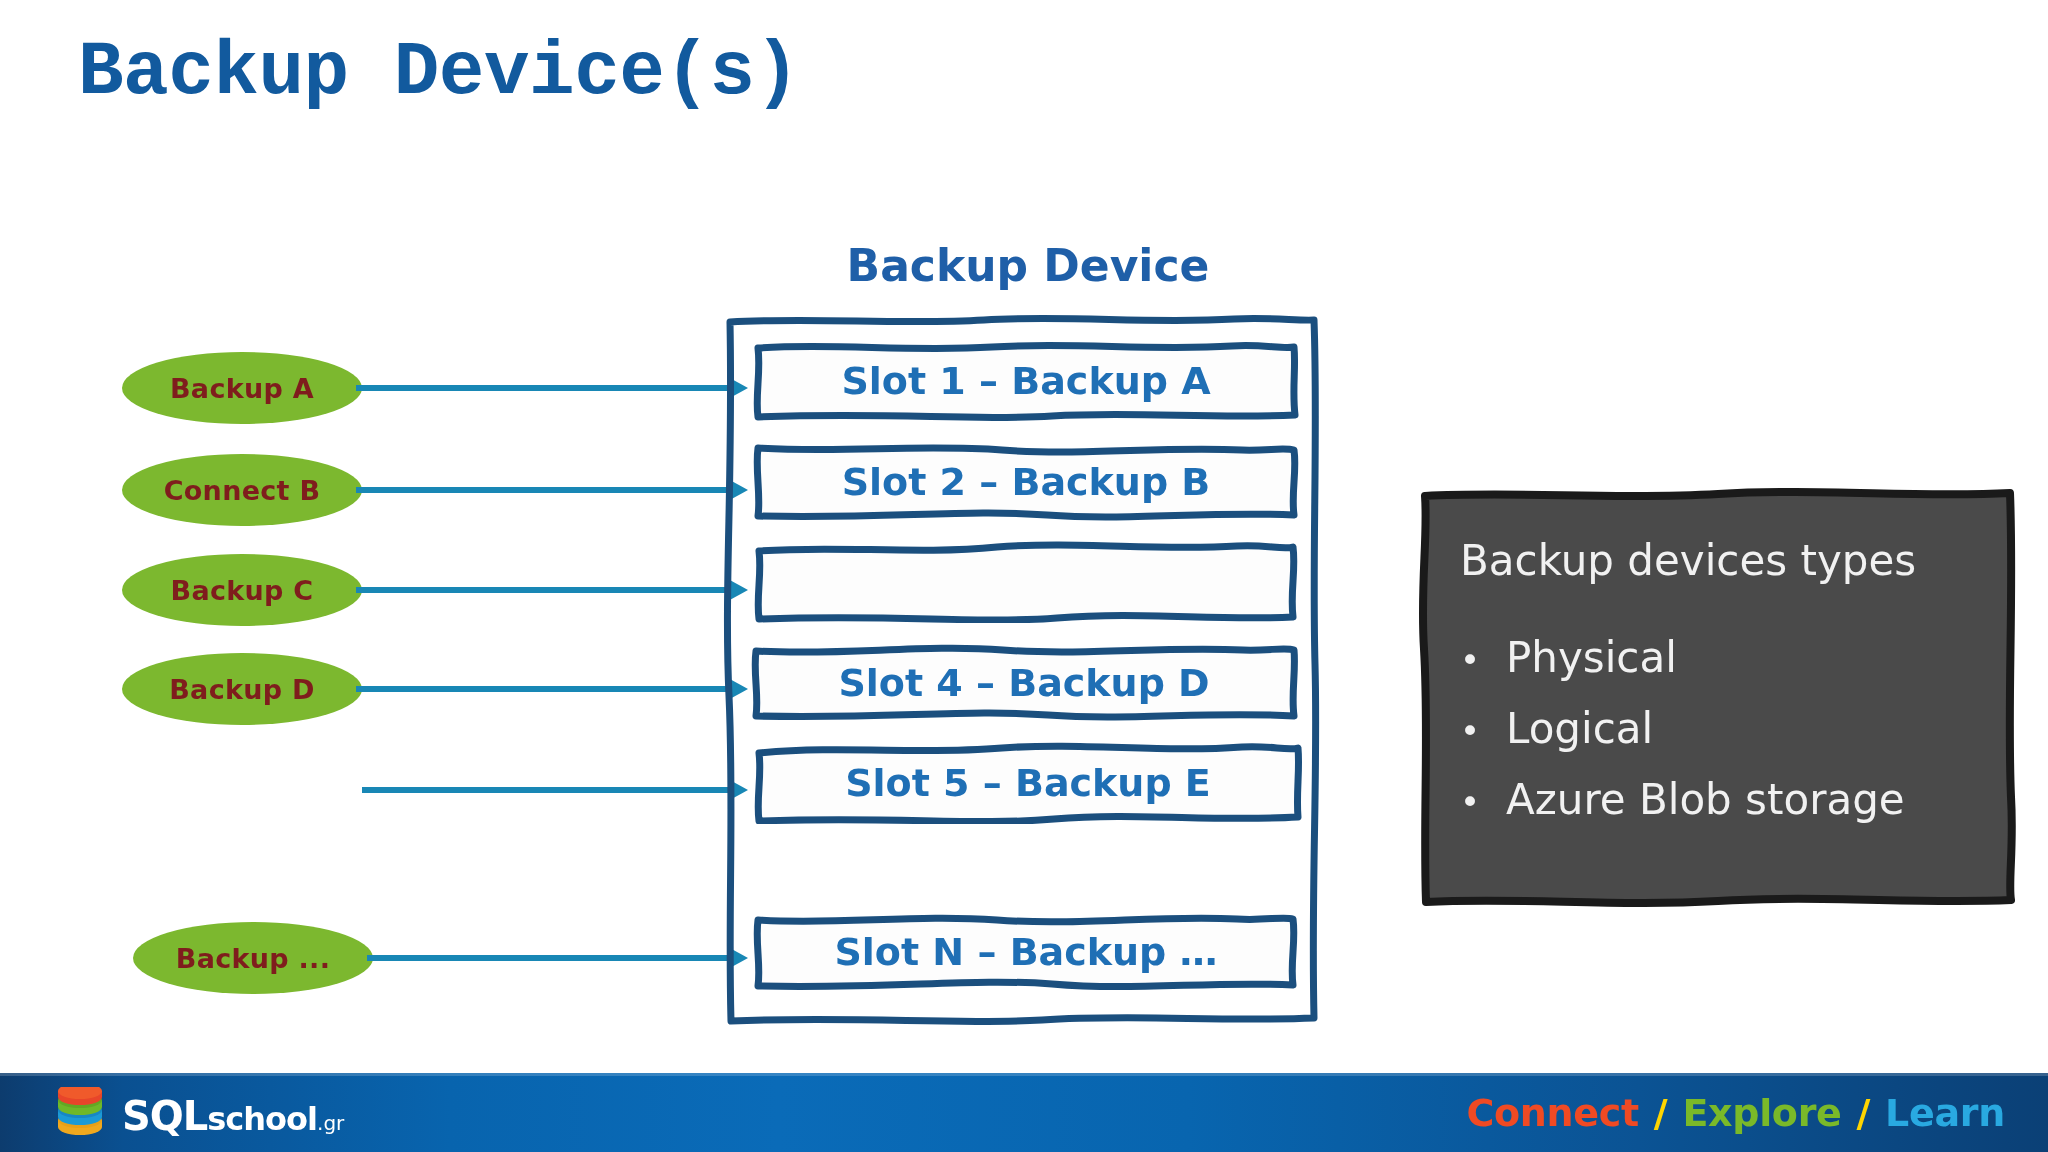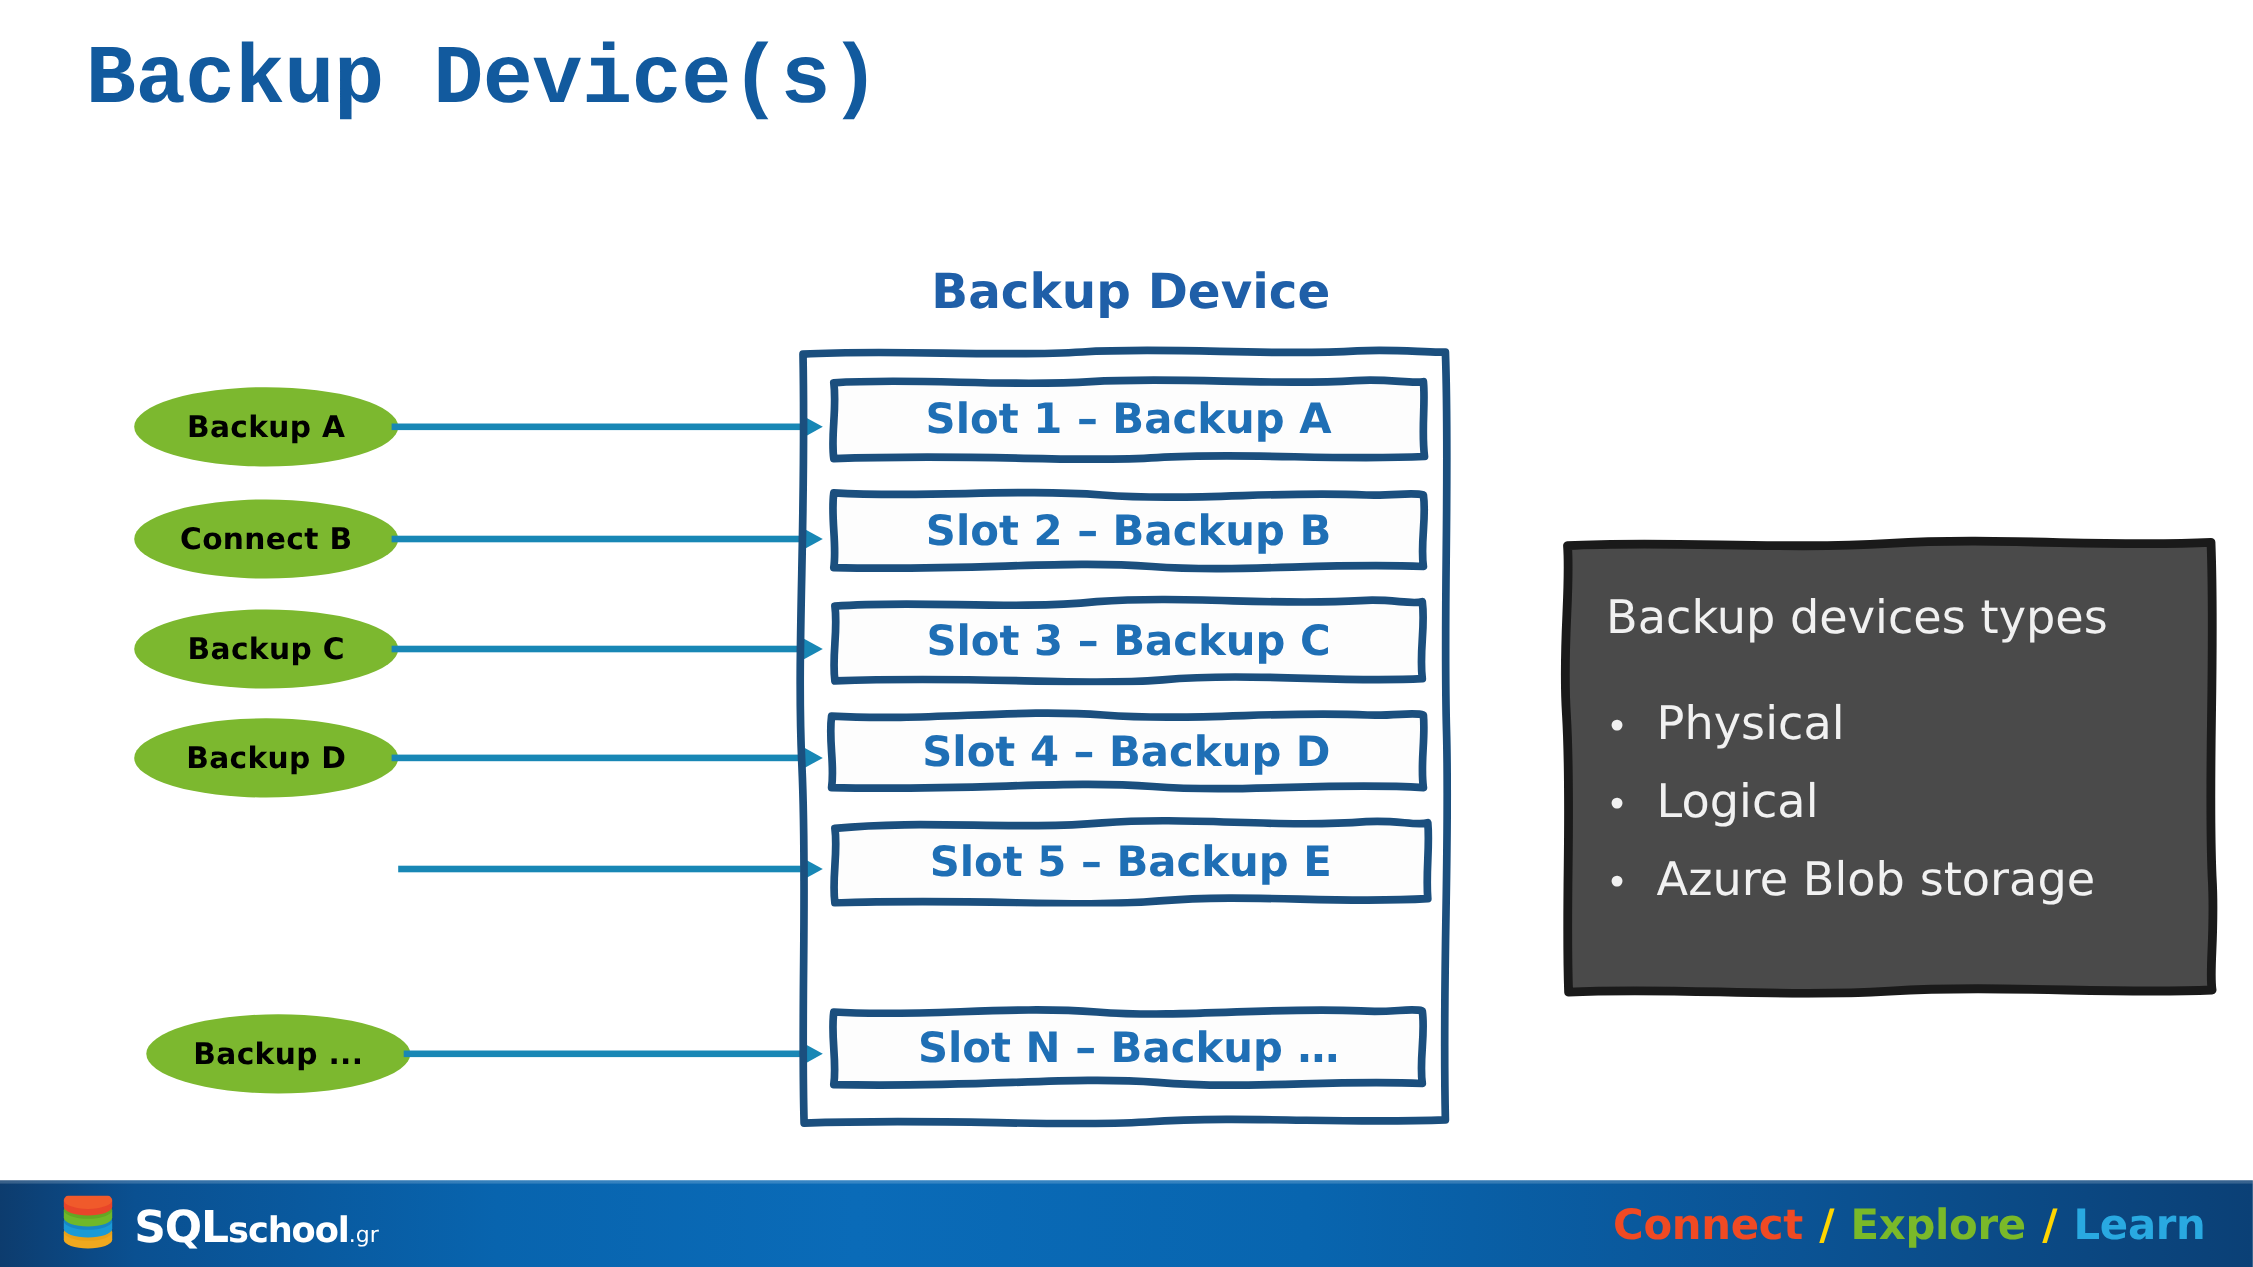--- a/index.html
+++ b/index.html
@@ -32,21 +32,21 @@
     white-space:nowrap;
   }
 
   
   .ellipse{
     position:absolute;
     width:240px;height:72px;
     border-radius:50%;
     background:#7CB82F;
     display:flex;align-items:center;justify-content:center;
-    color:#000000;
+    color:#7f1d1d;
     font-family:"DejaVu Sans","Liberation Sans",sans-serif;
     font-size:27px;font-weight:600;
     letter-spacing:0.3px;
     white-space:nowrap;
   }
 
   
   .connector{position:absolute;height:22px;}
   .connector .shaft{
     position:absolute;left:0;top:8px;height:6px;
@@ -199,21 +199,20 @@
     </svg>
     <div class="slot-label">Slot 2 – Backup B</div>
   </div>
 
   <div class="sketch" style="left:752px;top:541px;width:548px;height:82px;">
     <svg viewBox="0 0 548 82" preserveAspectRatio="none" aria-hidden="true">
       <path d="M7,10 C85,4 165,14 245,6 C325,0 405,10 485,5 C512,3 531,9 541,6
                C544,29 538,51 541,76 C465,80 385,70 305,77 C225,83 145,73 7,78
                C4,55 10,33 7,10 Z" fill="#FDFDFD" stroke="#1B4F7E" stroke-width="7" stroke-linejoin="round" stroke-linecap="round"></path>
     </svg>
-    <div class="slot-label">Slot 3 – Backup C</div>
   </div>
 
   <div class="sketch" style="left:748px;top:642px;width:552px;height:82px;">
     <svg viewBox="0 0 552 82" preserveAspectRatio="none" aria-hidden="true">
       <path d="M8,9 C95,14 175,2 255,8 C335,14 415,4 495,8 C520,9 538,5 546,8
                C548,30 543,52 546,74 C460,69 380,79 300,73 C220,67 140,77 8,74
                C11,53 5,31 8,9 Z" fill="#FDFDFD" stroke="#1B4F7E" stroke-width="7" stroke-linejoin="round" stroke-linecap="round"></path>
     </svg>
     <div class="slot-label">Slot 4 – Backup D</div>
   </div>

